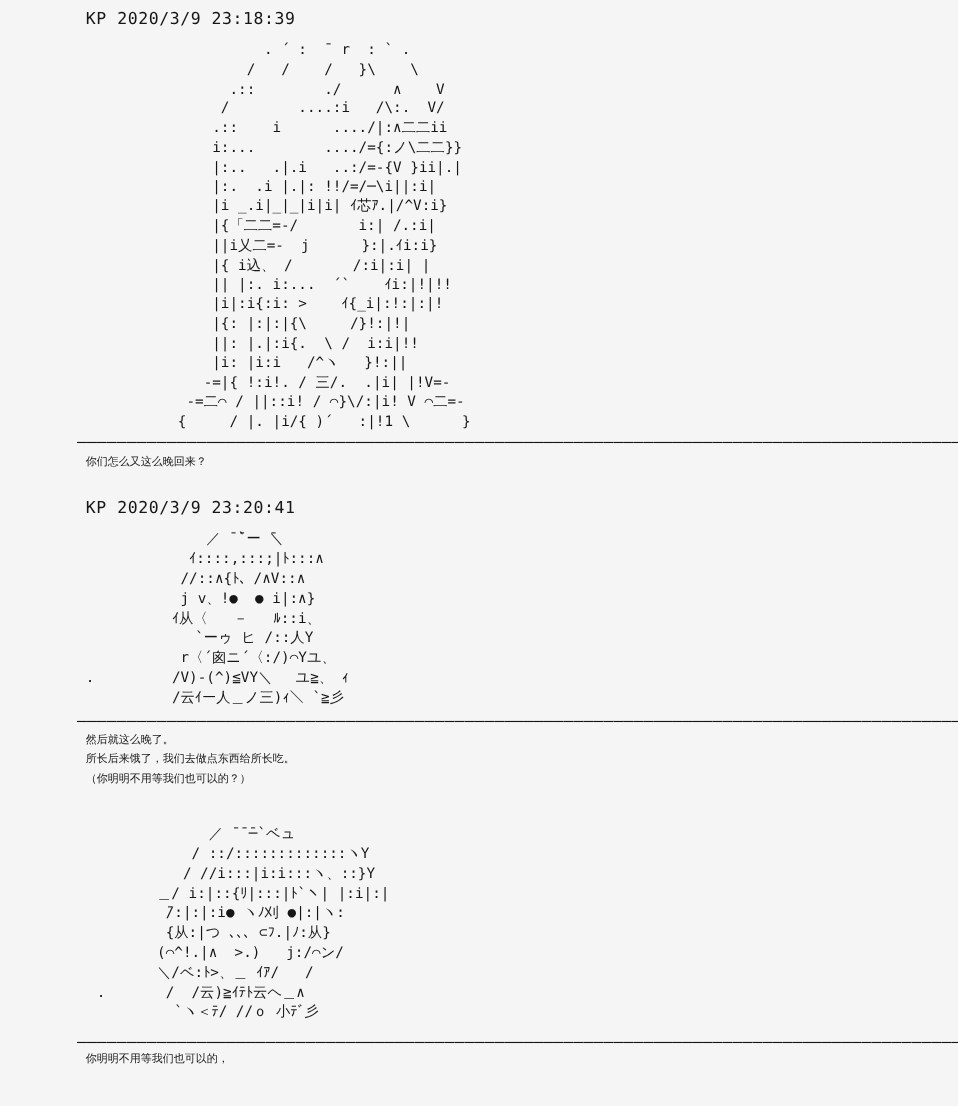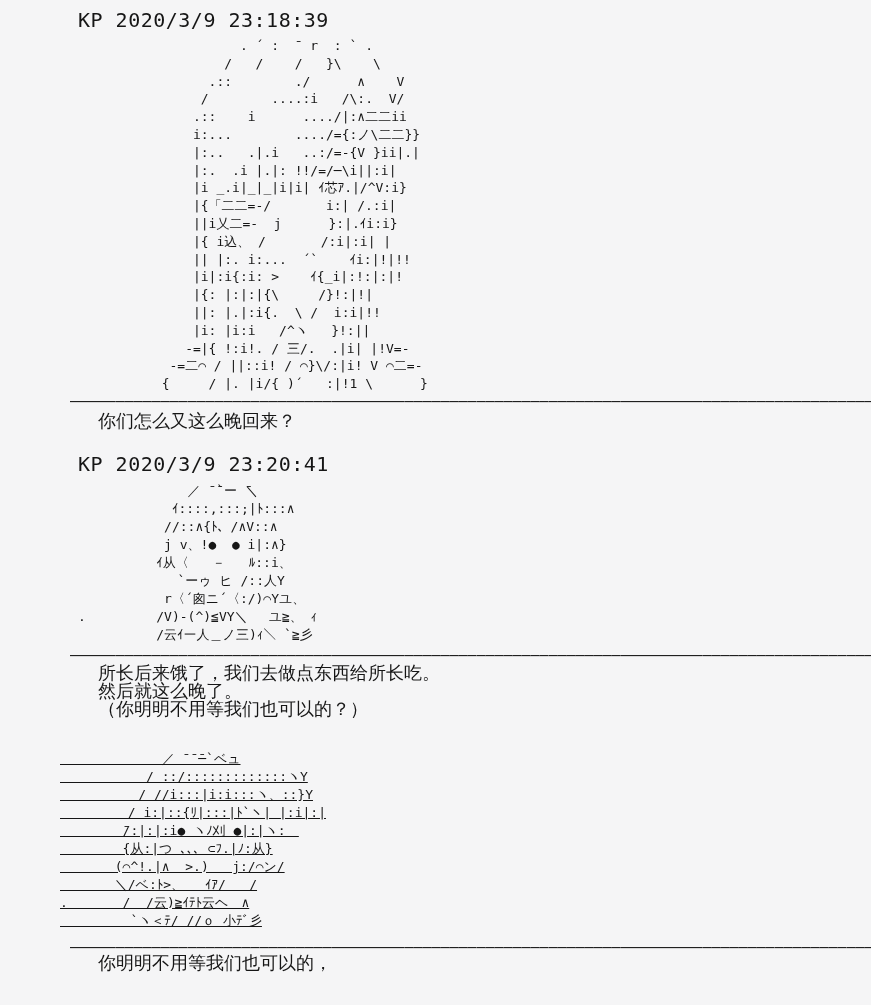--- a/index.html
+++ b/index.html
@@ -10,42 +10,41 @@
     width: 871px;
     height: 1005px;
     position: relative;
     overflow: hidden;
     background: #f5f5f6;
     color: #161616;
     font-family: "DejaVu Sans Mono", monospace;
   }
   .abs { position: absolute; }
   .post-header {
-    font-size: 20px;
+    font-size: 15px;
     white-space: pre;
     letter-spacing: 0.5px;
   }
   .ascii-art {
     margin: 0;
     font-size: 13px;
     white-space: pre;
   }
   .separator {
     left: 70px;
     width: 801px;
     height: 18px;
     font-size: 15px;
     white-space: nowrap;
     overflow: hidden;
   }
   .message {
-    font-size: 18px;
+    font-size: 10px;
     line-height: 18px;
     white-space: pre;
-    margin-left: 20px;
   }
 </style>
 </head>
 <body>
 
 <div class="abs post-header" style="left:78px; top:8px;">KP 2020/3/9 23:18:39</div>
 
 <pre class="abs ascii-art" style="left:146px; top:37px; line-height:17.8px;">            . ´ :  ̄  r  : ` .
           /   /    /   }\    \
         .::        ./      ∧    V
@@ -79,26 +78,26 @@
            j v、!●  ● i|:∧}
           ｲ从〈   －   ﾙ::i、
            ゞ`ーゥ ヒ /::人Y
            r〈´囪ニ´〈:/)⌒Yユ、
 .         /V)-(^)≦VY＼ ゞユ≧、 ｨ
           /云ｲー人＿ノ三)ｨ＼ `≧彡</pre>
 
 <div class="abs separator" style="top:646px;">——————————————————————————————————————————————————————————————————————————————————————————</div>
 
 <div class="abs" style="left:78px; top:664px;">
+  <div class="message">然后就这么晚了。</div>
   <div class="message">所长后来饿了，我们去做点东西给所长吃。</div>
-  <div class="message">然后就这么晚了。</div>
   <div class="message">（你明明不用等我们也可以的？）</div>
 </div>
 
-<pre class="abs ascii-art" style="left:60px; top:750px; line-height:18px;text-decoration:underline;">             ／ ̄ ̄ ̄─`ベュ
+<pre class="abs ascii-art" style="left:88px; top:750px; line-height:18px;">             ／ ̄ ̄ ̄─`ベュ
            / ::/:::::::::::::ヽY
           / //i:::|i:i:::ヽ、::}Y
        ＿/ i:|::{ﾘ|:::|ﾄ`ヽ| |:i|:|
         ̄/:|:|:i● ヽﾉ刈 ●|:|ヽ:ゞ
         {从:|つ ､､､ ⊂ﾌ.|ﾉ:从}
        (⌒^!.|∧  &gt;.)   j:/⌒ン/
        ＼/ベ:ﾄ&gt;、＿ ｲｱ/   /
 .       /  /云)≧ｲﾃﾄ云ヘ＿∧
          `ヽ＜ﾃ/ //ｏ 小ﾃﾞ彡</pre>
 

